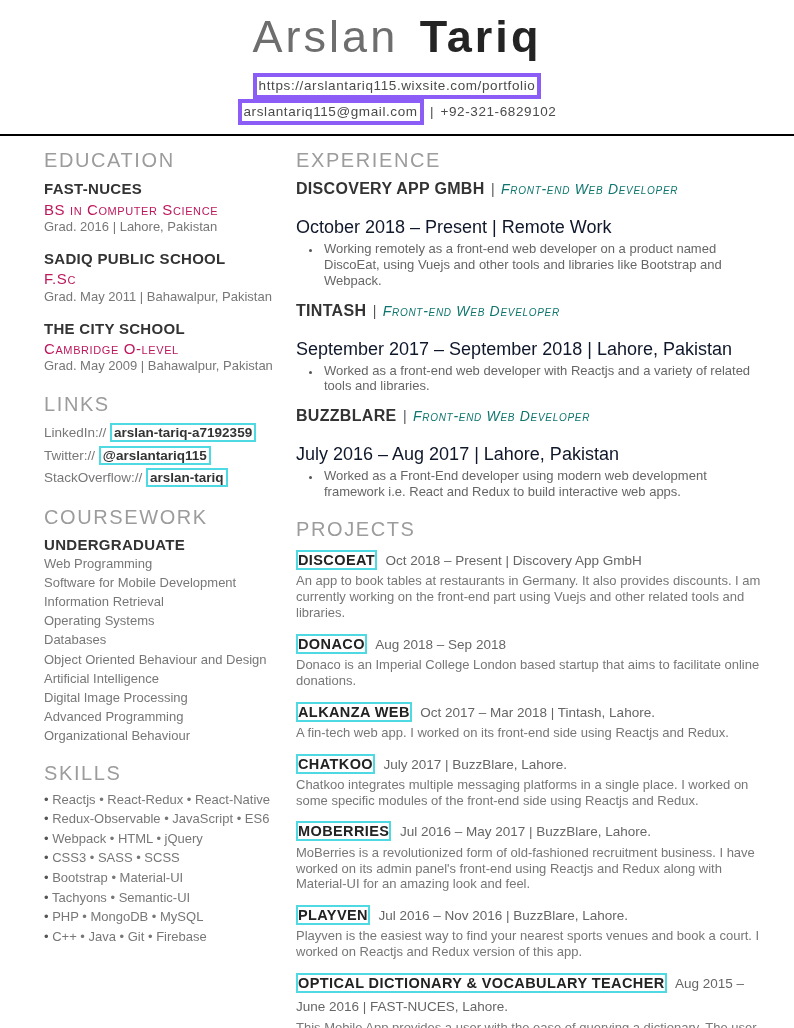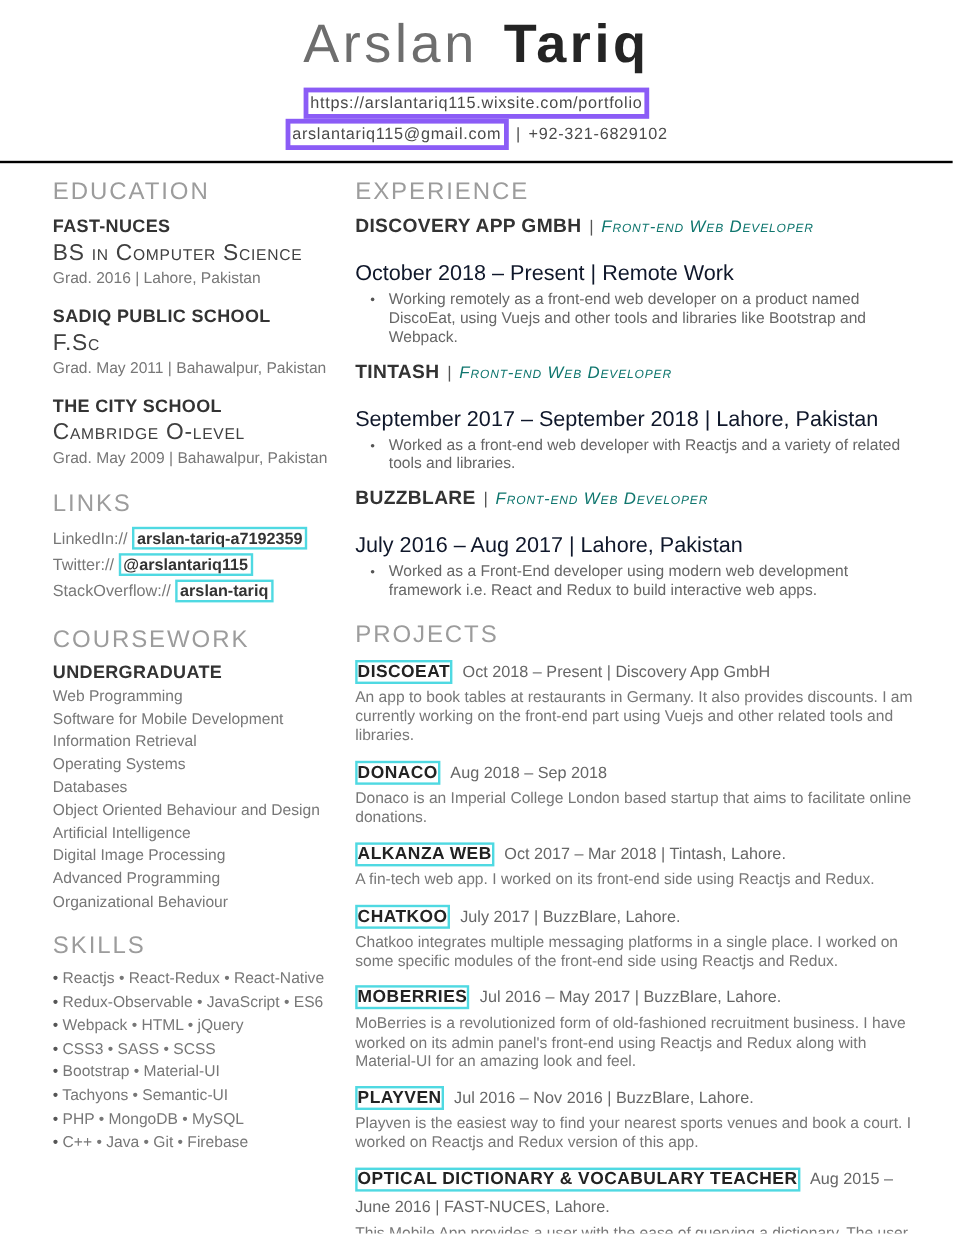--- a/index.html
+++ b/index.html
@@ -38,21 +38,21 @@
     font-weight: 300;
     color: #9c9c9c;
     letter-spacing: 1.6px;
     margin-bottom: 7px;
   }
   section { margin-bottom: 18px; }
 
   
   .edu { margin-bottom: 13px; }
   .edu-school { font-size: 15px; font-weight: 700; color: #333; letter-spacing: 0.3px; line-height: 1.35; }
-  .edu-degree { font-size: 19px; font-variant: small-caps; color: #404040; letter-spacing: 0.6px; line-height: 1.3; }
+  .edu-degree { font-size: 15px; font-variant: small-caps; color: #be185d; letter-spacing: 0.6px; line-height: 1.3; }
   .edu-details { font-size: 13px; color: #777; line-height: 1.3; margin-top: 0; }
 
   
   .link-row { font-size: 13.5px; color: #777; line-height: 1.5; margin-bottom: 2px; }
   .link-val {
     font-weight: 700; color: #333;
     border: 2px solid #4fd9e2;
     padding: 0 2px;
     text-decoration: none;
   }

